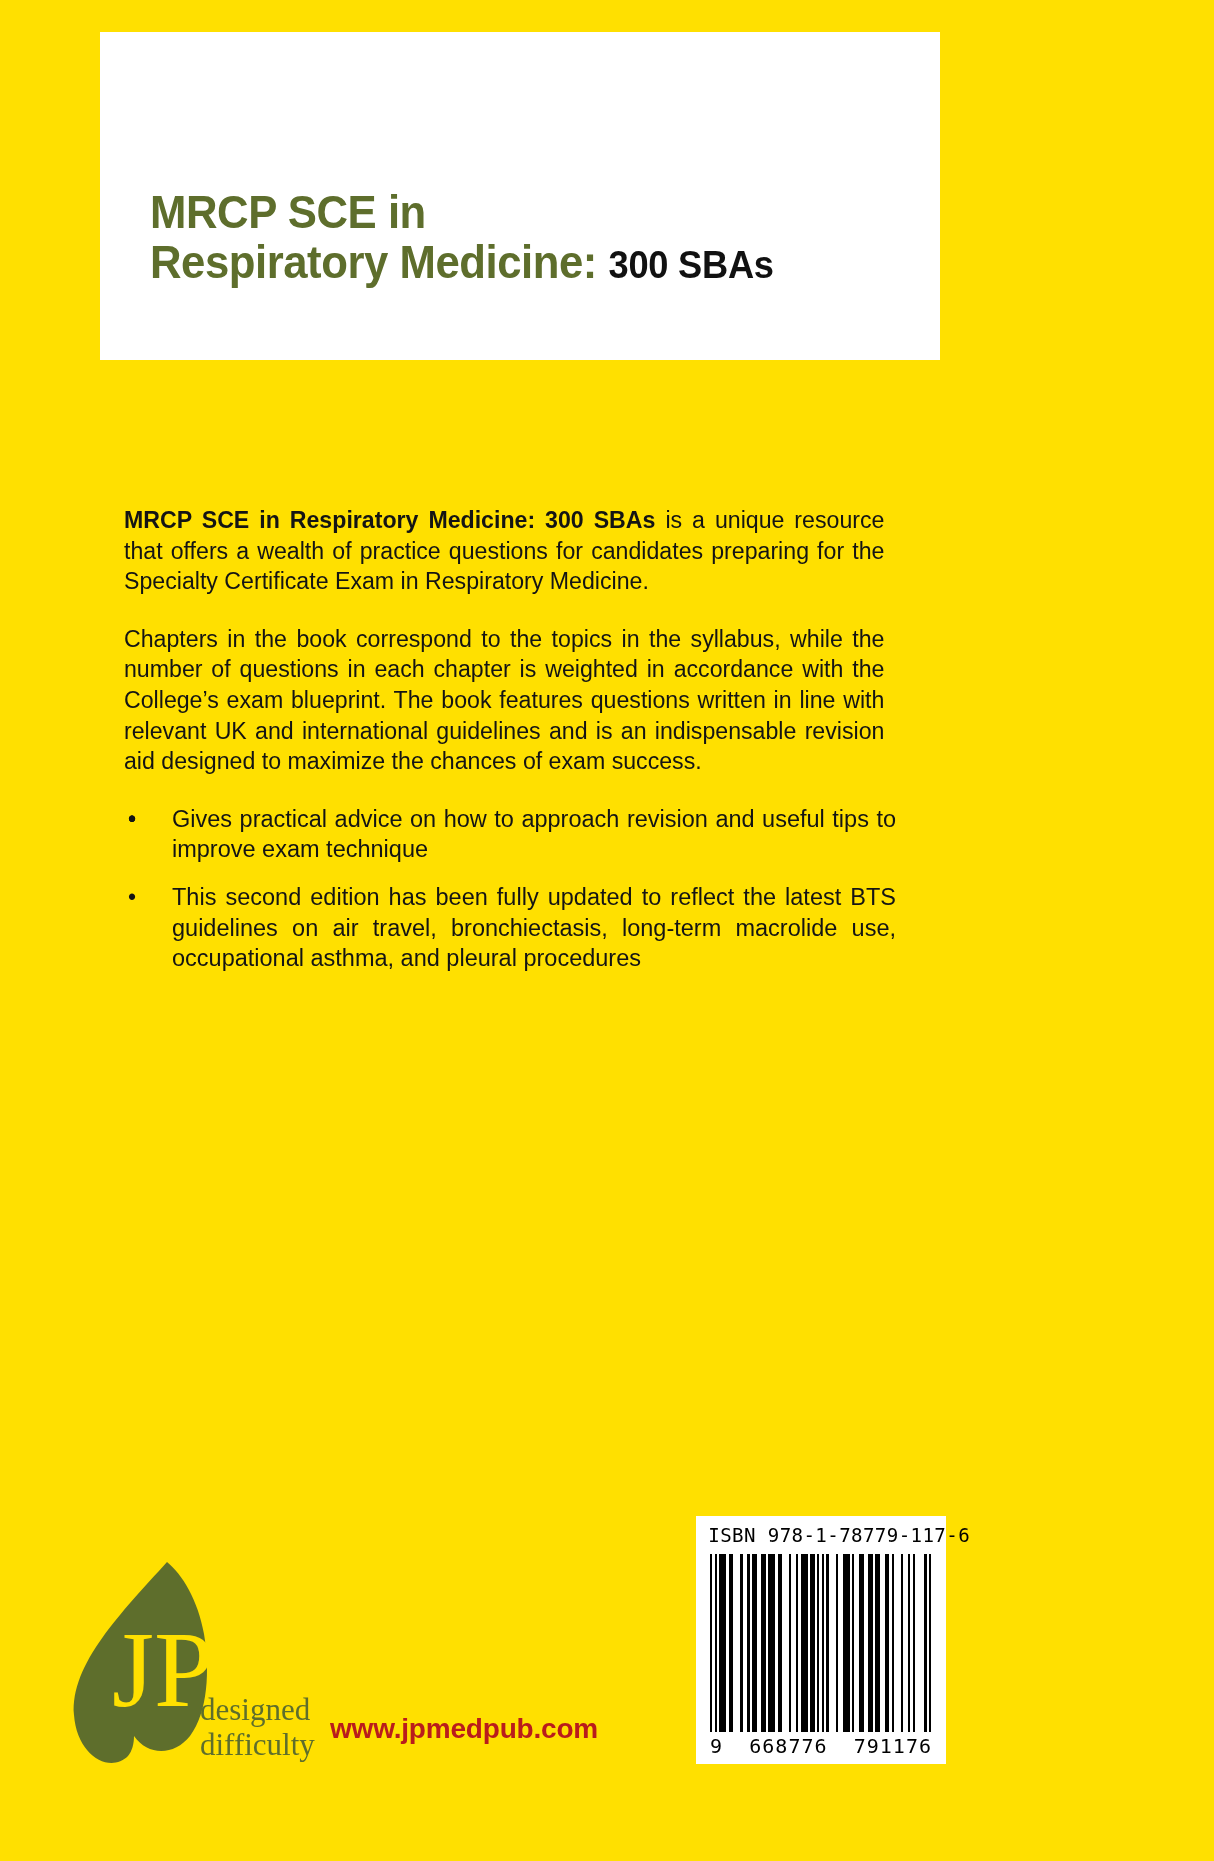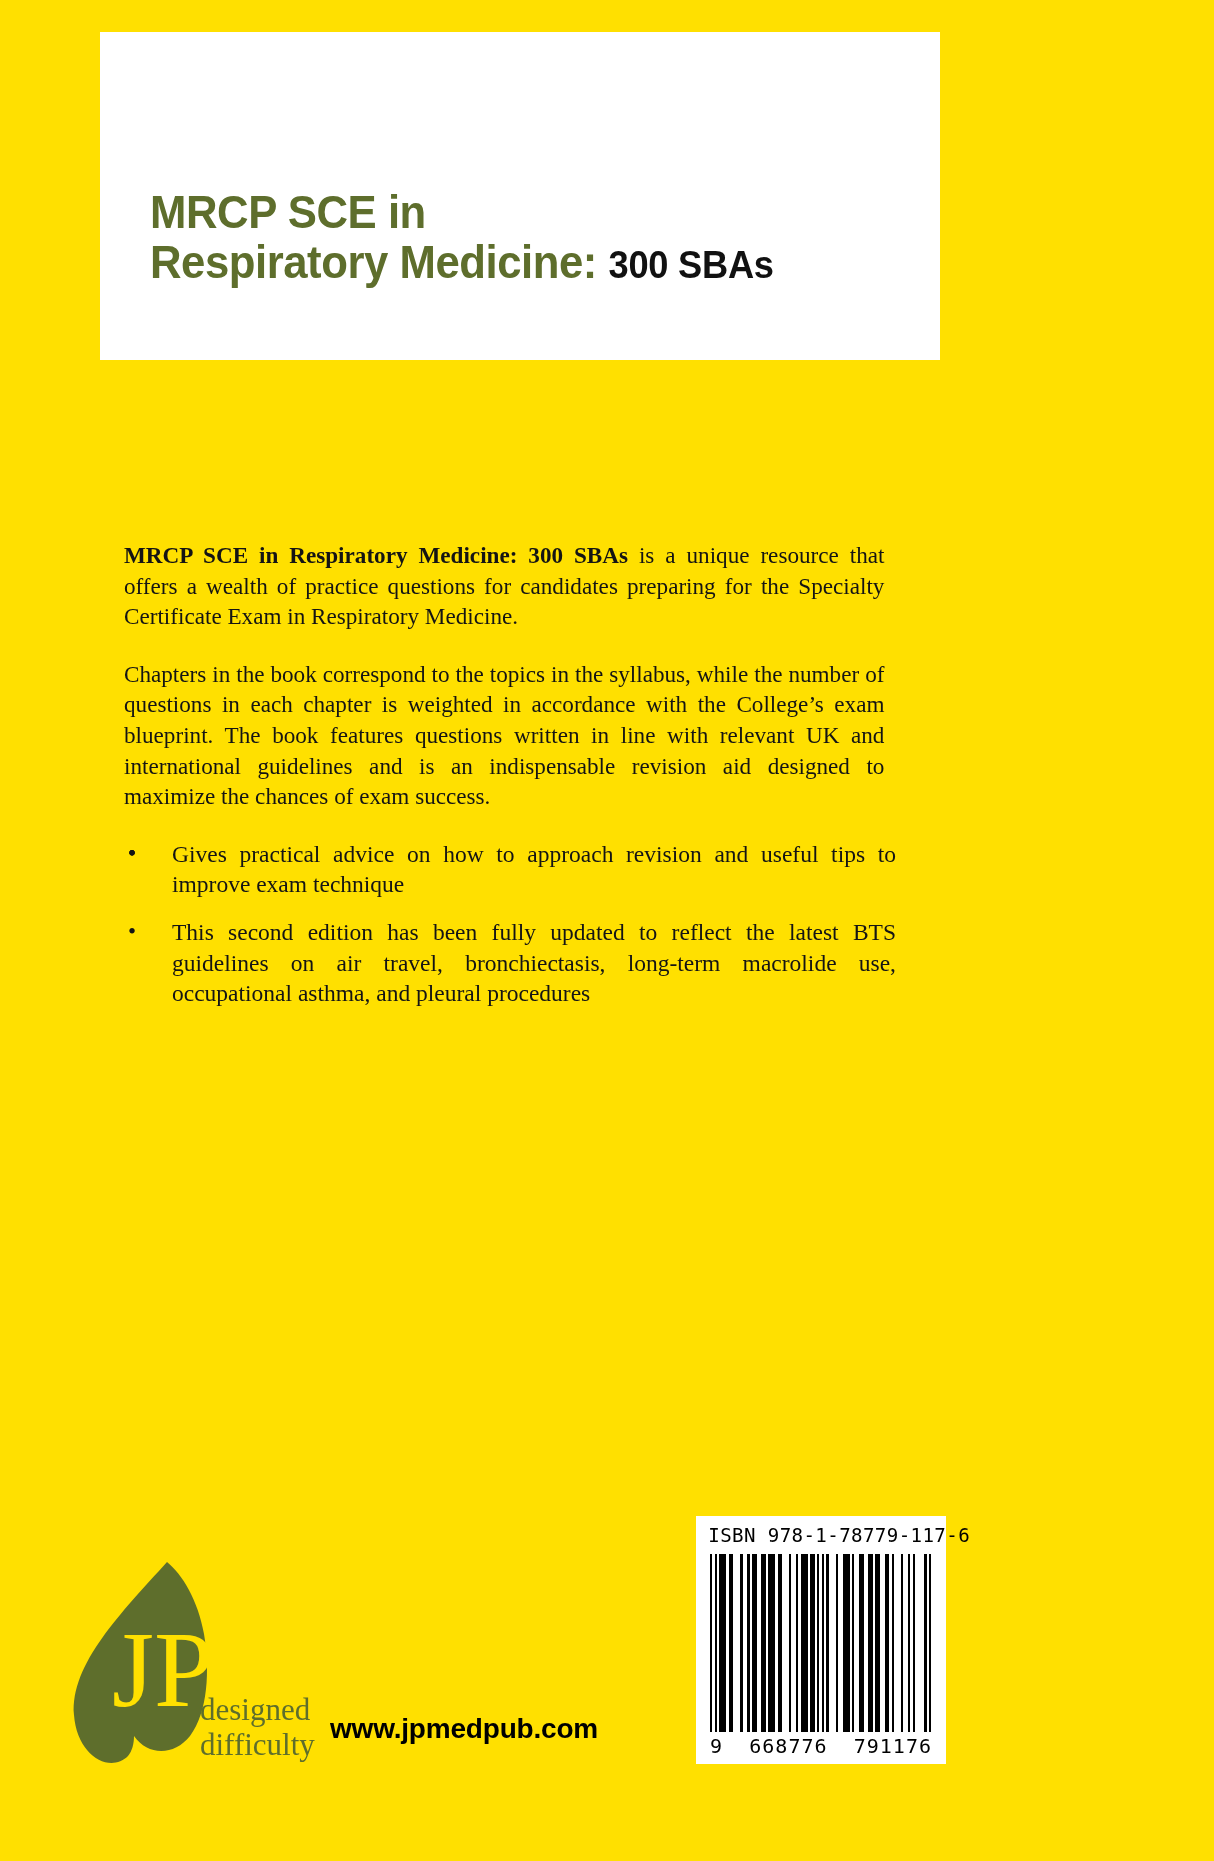--- a/index.html
+++ b/index.html
@@ -51,23 +51,23 @@
     font-weight:bold;
     font-size:33px;
     letter-spacing:0.4px;
     transform:scaleX(0.95);
     transform-origin:left center;
   }
 
   
   .body-copy{
     position:absolute;
-    left:124px;top:540px;width:772px;
+    left:124px;top:505px;width:772px;
     color:#141414;
-    font-family:Liberation Serif, serif;
+    font-family:Liberation Sans, sans-serif;
     font-size:23.5px;
     line-height:30.6px;
   }
   .para{
     text-align:justify;
     margin:0 0 27px 0;
     transform:scaleX(0.985);
     transform-origin:left top;
   }
   .para b{font-weight:bold;}
@@ -97,21 +97,21 @@
     color:#5E6E2C;
     font-family:"Liberation Serif", serif;
     font-size:31px;
     line-height:35px;
   }
 
   
   .website{
     position:absolute;left:0;top:1713px;width:1214px;
     text-align:center;
-    color:#000000;
+    color:#b91c1c;
     font-weight:bold;
     font-size:28px;
     letter-spacing:-0.2px;
   }
   .website span{position:relative;left:-143px;}
 
   
   .barcode-box{
     position:absolute;left:696px;top:1516px;
     width:250px;height:248px;

